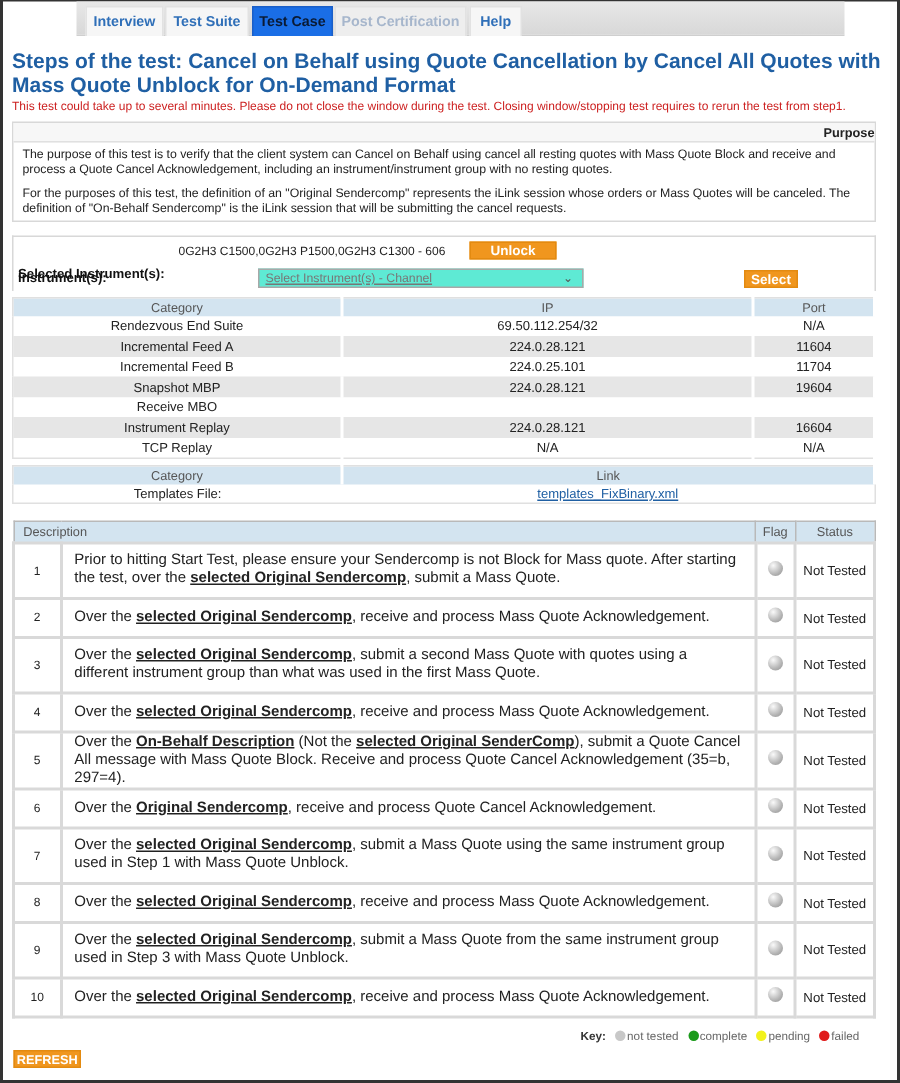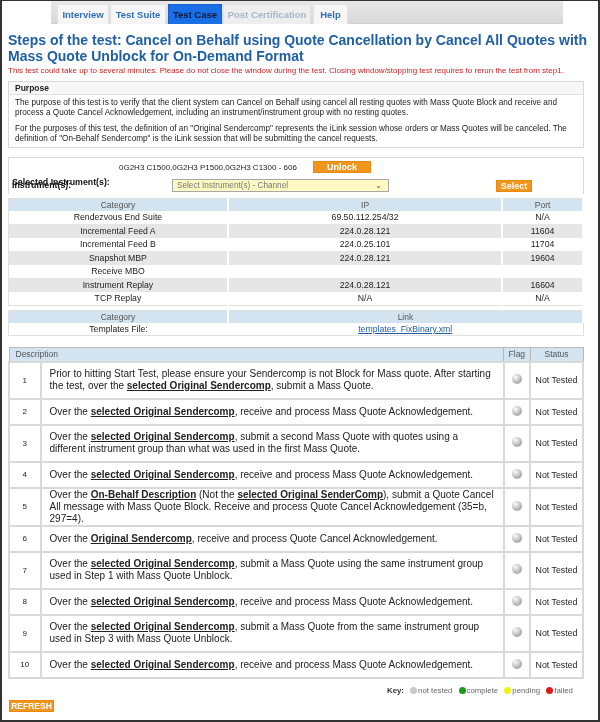--- a/index.html
+++ b/index.html
@@ -6,28 +6,28 @@
   html, body { width: 600px; height: 722px; overflow: hidden; background: #fff; }
   body { font-family: "Liberation Sans", sans-serif; font-size: 9px; color: #222; position: relative; }
   .frame { position: absolute; left: 0; top: 0; width: 600px; height: 722px; border-left: 2px solid #333; border-right: 2px solid #333; border-bottom: 2px solid #333; border-top: 1px solid #333; }
   .tabbar { position: absolute; left: 16px; top: 1px; width: 512px; height: 23px; background: linear-gradient(#e8e8e8, #d8d8d8); border-bottom: 1px solid #cfcfcf; margin-left: 35px; }
   .tab { position: absolute; top: 3px; height: 20px; line-height: 20px; text-align: center; font-size: 9.5px; font-weight: bold; color: #2f6fb8; background: #f6f6f6; border: 1px solid #e2e2e2; border-bottom: none; cursor: pointer; }
   .tab.active { background: #1a6ee6; color: #0a1a33; border-color: #1a5fc8; }
   .tab.disabled { color: #a6b6cc; background: #eeeeee; }
   .title { position: absolute; left: 8px; top: 32px; width: 585px; font-size: 14px; font-weight: bold; color: #1f5fa3; line-height: 16px; }
   .warning { position: absolute; left: 8px; top: 66px; font-size: 8px; color: #cc1f1f; white-space: nowrap; }
   .purpose { position: absolute; left: 8px; top: 81px; width: 576px; height: 67px; border: 1px solid #d8d8d8; }
-  .purpose-head { height: 13px; line-height: 13px; padding-left: 6px; font-weight: bold; font-size: 8.5px; background: #f7f7f7; border-bottom: 1px solid #e0e0e0; }
+  .purpose-head { height: 13px; line-height: 13px; padding-left: 6px; font-weight: bold; font-size: 8.5px; background: #f7f7f7; border-bottom: 1px solid #e0e0e0; text-align: right; }
   .purpose p { padding: 3px 6px 0 6px; font-size: 8.2px; line-height: 10px; color: #222; }
   .purpose p + p { padding-top: 6px; }
   .instr-box { position: absolute; left: 8px; top: 157px; width: 576px; height: 37px; border: 1px solid #d8d8d8; border-bottom: none; }
   .lbl { position: absolute; font-weight: bold; font-size: 8.8px; color: #111; }
   .val { position: absolute; font-size: 8px; color: #222; white-space: nowrap; }
   .obtn { position: absolute; background: #f0961e; color: #fff; font-weight: bold; font-size: 9px; text-align: center; cursor: pointer; border: 1px solid #e38a10; }
-  .select { position: absolute; left: 163px; top: 21px; width: 217px; height: 13px; border: 1px solid #a8a8a8; background: #fef9c3; font-size: 8.2px; color: #777; line-height: 11px; padding-left: 4px; cursor: pointer; }
+  .select { position: absolute; left: 163px; top: 21px; width: 217px; height: 13px; border: 1px solid #a8a8a8; background: #5eead4; font-size: 8.2px; color: #777; line-height: 11px; padding-left: 4px; cursor: pointer; text-decoration: underline; }
   .select .chev { position: absolute; right: 6px; top: 0; font-size: 8px; color: #555; }
   table { border-collapse: collapse; }
   .net { position: absolute; left: 8px; top: 198px; width: 576px; border: 1px solid #e0e0e0; }
   .net th { background: #d3e4f0; font-weight: normal; color: #555; font-size: 8.5px; height: 12px; border-right: 2px solid #fff; }
   .net td { font-size: 8.7px; text-align: center; height: 13.5px; color: #222; border-right: 2px solid #fff; }
   .net tr:nth-child(even) td { background: #e6e6e6; }
   .net tr:nth-child(odd) td { background: #fff; }
   .tmpl { position: absolute; left: 8px; top: 310px; width: 576px; border: 1px solid #e0e0e0; }
   .tmpl th { background: #d3e4f0; font-weight: normal; color: #555; font-size: 8.5px; height: 12px; border-right: 2px solid #fff; }
   .tmpl td { font-size: 8.7px; text-align: center; height: 13px; }

